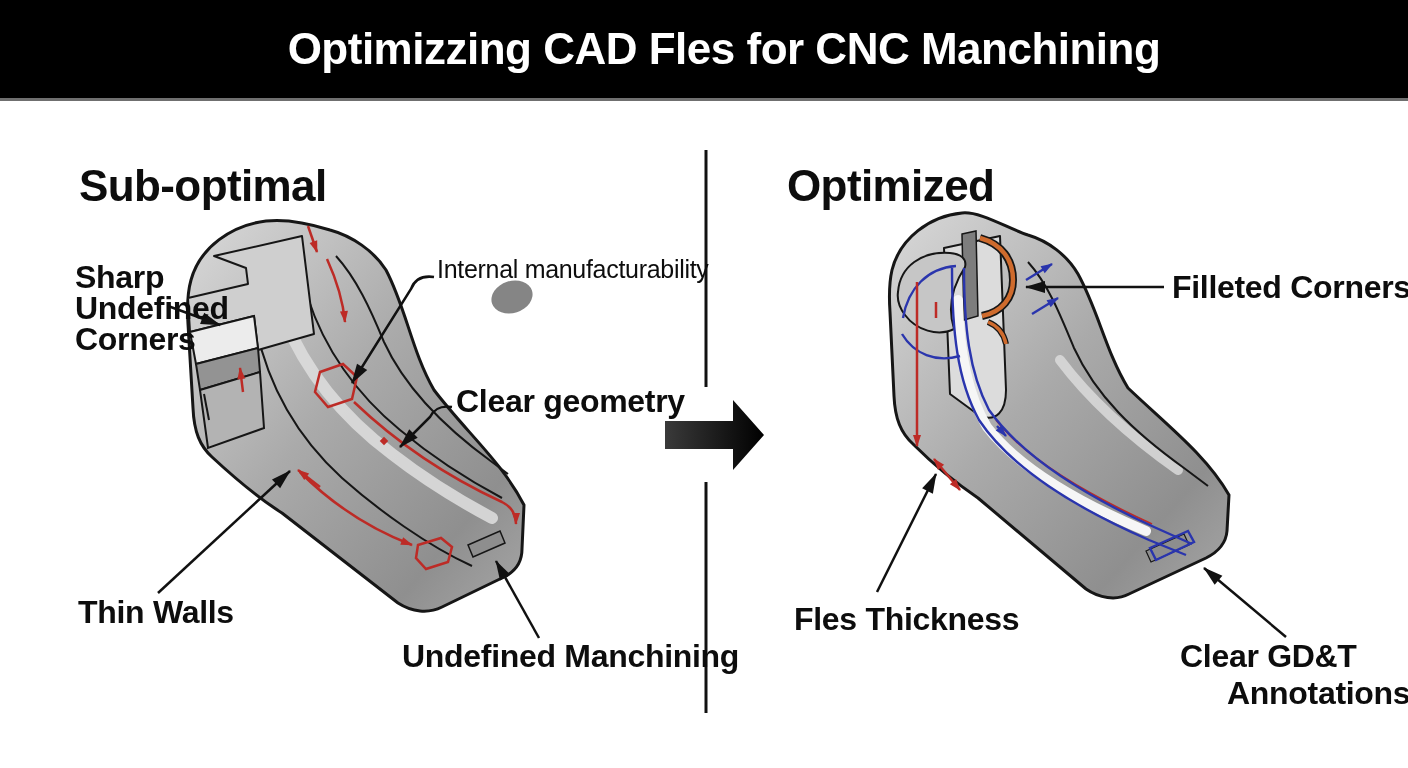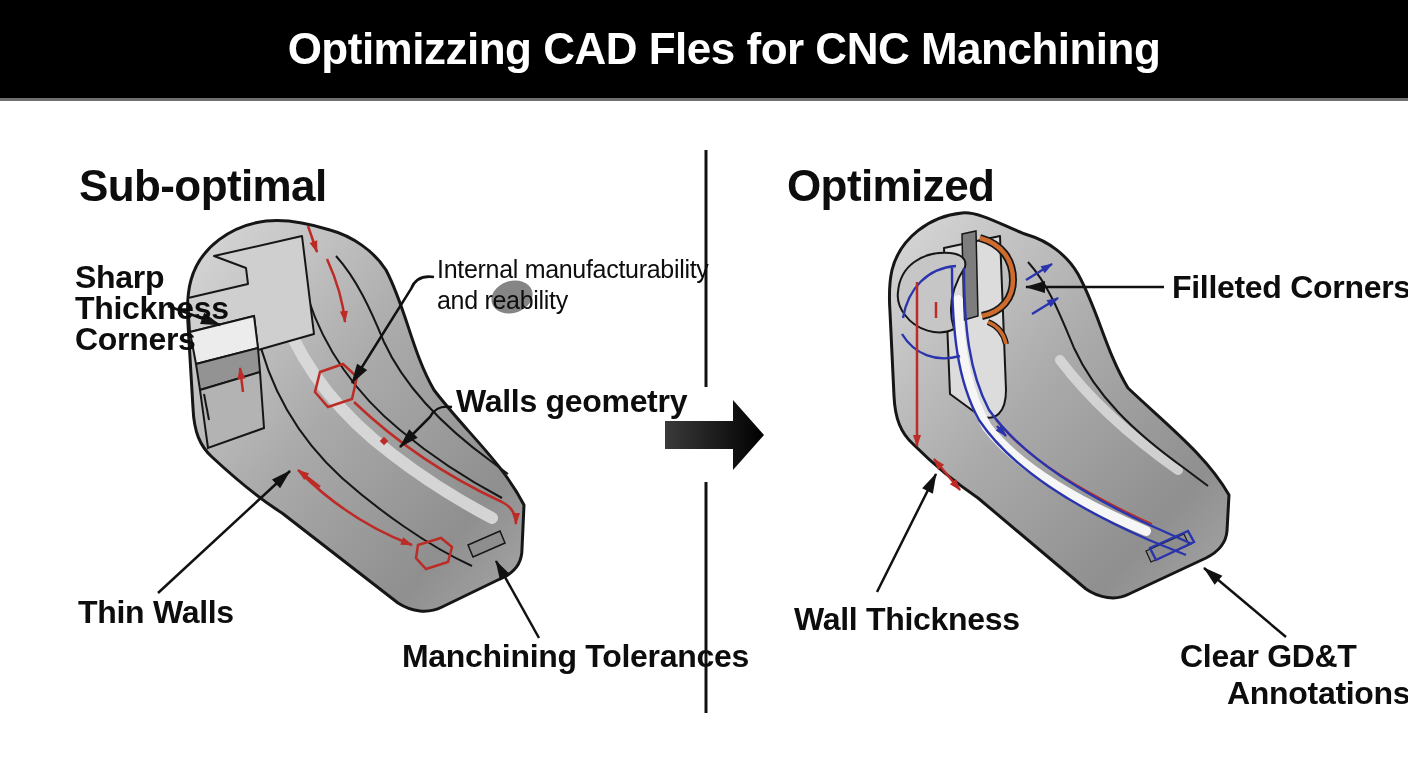--- a/index.html
+++ b/index.html
@@ -163,39 +163,38 @@
       </g>
     </g>
   </svg>
 
   <div class="lbl heading" style="left:79px;top:170px">Sub-optimal</div>
 
   <div class="lbl heading" style="left:787px;top:170px">Optimized</div>
 
   <div class="lbl" style="left:75px;top:262px">
     <span>Sharp</span>
-    <span>Thickness</span>
+    <span>Undefined</span>
     <span>Corners</span>
   </div>
 
   <div class="lbl regular" style="left:437px;top:254px">
     <span>Internal manufacturability</span>
-    <span>and reability</span>
-  </div>
-
-  <div class="lbl" style="left:456px;top:386px">Walls geometry</div>
+  </div>
+
+  <div class="lbl" style="left:456px;top:386px">Clear geometry</div>
 
   <div class="lbl" style="left:78px;top:597px">Thin Walls</div>
 
-  <div class="lbl" style="left:402px;top:641px">Manchining Tolerances</div>
+  <div class="lbl" style="left:402px;top:641px">Undefined Manchining</div>
 
   <div class="lbl" style="left:1172px;top:272px">Filleted Corners</div>
 
   <div class="lbl wall-label" style="left:794px;top:602px">
-    <span>Wall Thickness</span>
+    <span>Fles Thickness</span>
   </div>
 
   <div class="lbl gdt-label" style="left:1180px;top:638px">
     <span>Clear GD&amp;T</span>
     <span class="indent">Annotations</span>
   </div>
 
 </div>
 
 </body></html>

